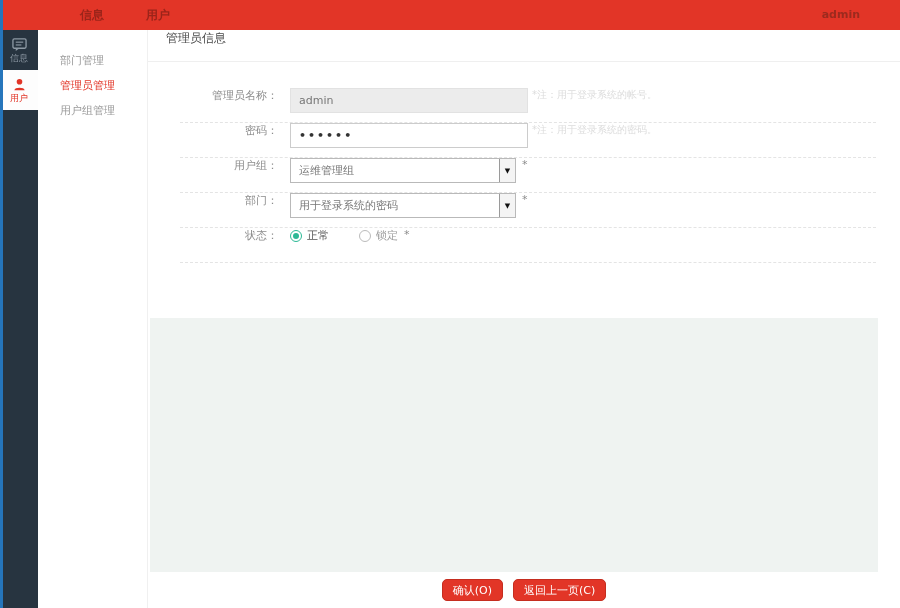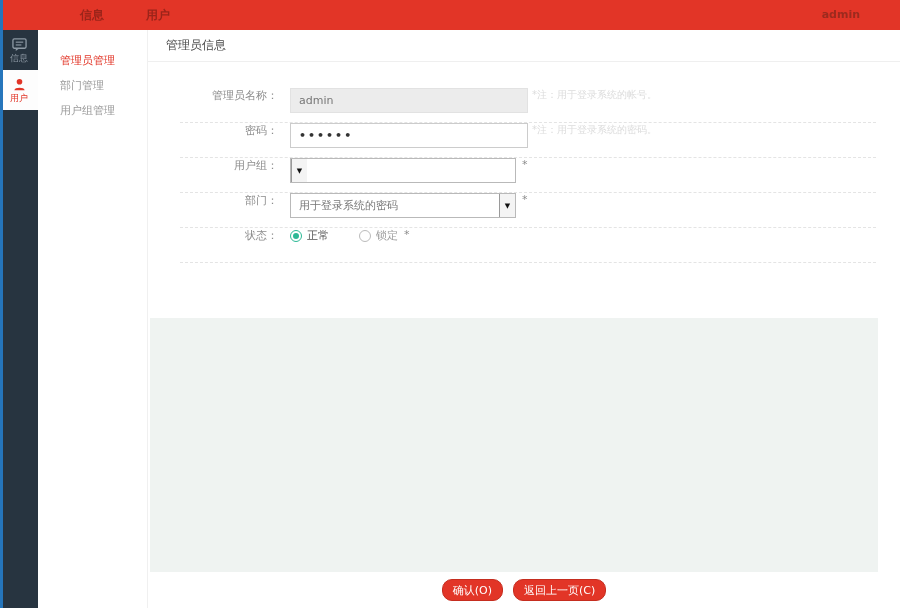--- a/index.html
+++ b/index.html
@@ -23,21 +23,21 @@
   .ib-icon { width:15px; height:15px; display:block; }
 
   
   .submenu { position:absolute; top:30px; left:38px; width:110px; height:578px; background:#fff; border-right:1px solid #f0f0f0; padding-top:18px; }
   .submenu .sm-title { font-size:12px; color:#4a4a4a; padding:4px 0 10px 22px; cursor:pointer; }
   .submenu .sm-item { font-size:11px; color:#9a9a9a; padding:5px 0 5px 22px; cursor:pointer; }
   .submenu .sm-item.active { color:#e23527; }
 
   
   .main { position:absolute; top:30px; left:148px; width:752px; height:578px; background:#fff; }
-  .main-header { height:32px; border-bottom:1px solid #efefef; display:flex; align-items:center; padding-left:18px;font-family:Liberation Serif, serif; }
+  .main-header { height:32px; border-bottom:1px solid #efefef; display:flex; padding-left:18px;font-family:Liberation Serif, serif; }
   .main-header .mh-title { font-size:12px; color:#4a4a4a; }
 
   
   .form { padding:26px 24px 0 32px; }
   .frow { height:35px; display:flex; align-items:flex-start; border-bottom:1px dashed #e4e4e4; }
   .frow .flabel { width:110px; text-align:right; padding-right:12px; font-size:11px; color:#8c8c8c; flex:0 0 110px; }
   .ftext { width:238px; height:25px; border:1px solid #ccc; font-size:11px; color:#555; padding:0 8px; font-family:inherit; background:#fff; }
   .ftext.disabled { background:#ececec; border:1px solid #e2e2e2; color:#777; }
   .ftext.pwd { letter-spacing:2px; font-weight:bold; color:#333; }
   .fhint { font-size:10px; color:#dcdcdc; margin-left:4px; white-space:nowrap; }
@@ -55,21 +55,21 @@
   .fradio.checked .rdot { border-color:#2cb996; }
   .fradio.checked .rdot::after { content:""; position:absolute; left:2px; top:2px; width:6px; height:6px; border-radius:50%; background:#2cb996; }
   .fradio .rlabel { font-size:11px; color:#555; }
   .fradio.unchecked .rlabel { color:#999; }
 
   
   .grey-area { position:absolute; left:2px; right:22px; top:288px; height:254px; background:#eff3f1; }
 
   
   .footer { position:absolute; left:0; bottom:0; width:100%; height:36px; background:#fff; display:flex; align-items:center; justify-content:center; gap:10px; }
-  .btn { height:22px; background:#e23527; color:#fff; border:1px solid #c52d1f; font-size:11px; padding:0 10px; border-radius:10px; cursor:pointer; font-family:inherit; display:flex; align-items:center; }
+  .btn { height:22px; background:#e23527; color:#fff; border:1px solid #c52d1f; font-size:11px; padding:0 10px; border-radius:5px; cursor:pointer; font-family:inherit; display:flex; align-items:center; }
 </style>
 </head>
 <body>
 
 <div class="blue-strip"></div>
 
 <div class="topbar">
   <div class="topnav">
     <span class="tnav-item">信息</span>
     <span class="tnav-item">用户</span>
@@ -90,22 +90,22 @@
   <div class="ib-item active">
     <svg class="ib-icon" viewBox="0 0 16 16">
       <circle cx="8" cy="5" r="3" fill="#e23527"></circle>
       <path d="M2.5 14 C2.5 10.5 13.5 10.5 13.5 14 Z" fill="#e23527"></path>
     </svg>
     <span class="ib-label">用户</span>
   </div>
 </aside>
 
 <aside class="submenu">
+  <div class="sm-item">部门管理</div>
   <div class="sm-item active">管理员管理</div>
-  <div class="sm-item">部门管理</div>
   <div class="sm-item">用户组管理</div>
 </aside>
 
 <main class="main">
   <div class="main-header">
     <span class="mh-title">管理员信息</span>
   </div>
 
   <div class="form">
 
@@ -118,20 +118,21 @@
 
     <div class="frow">
       <span class="flabel">密码：</span>
       <input class="ftext pwd" type="text" value="••••••" style="">
       <span class="fhint">*注：用于登录系统的密码。</span>
     </div>
 
     <div class="frow">
       <span class="flabel">用户组：</span>
       <div class="fselect">
+        <span class="fs-value">运维管理组</span>
         <span class="fs-btn">▼</span>
       </div>
       <span class="fstar">*</span>
     </div>
 
     <div class="frow">
       <span class="flabel">部门：</span>
       <div class="fselect">
         <span class="fs-value">用于登录系统的密码</span>
         <span class="fs-btn">▼</span>

